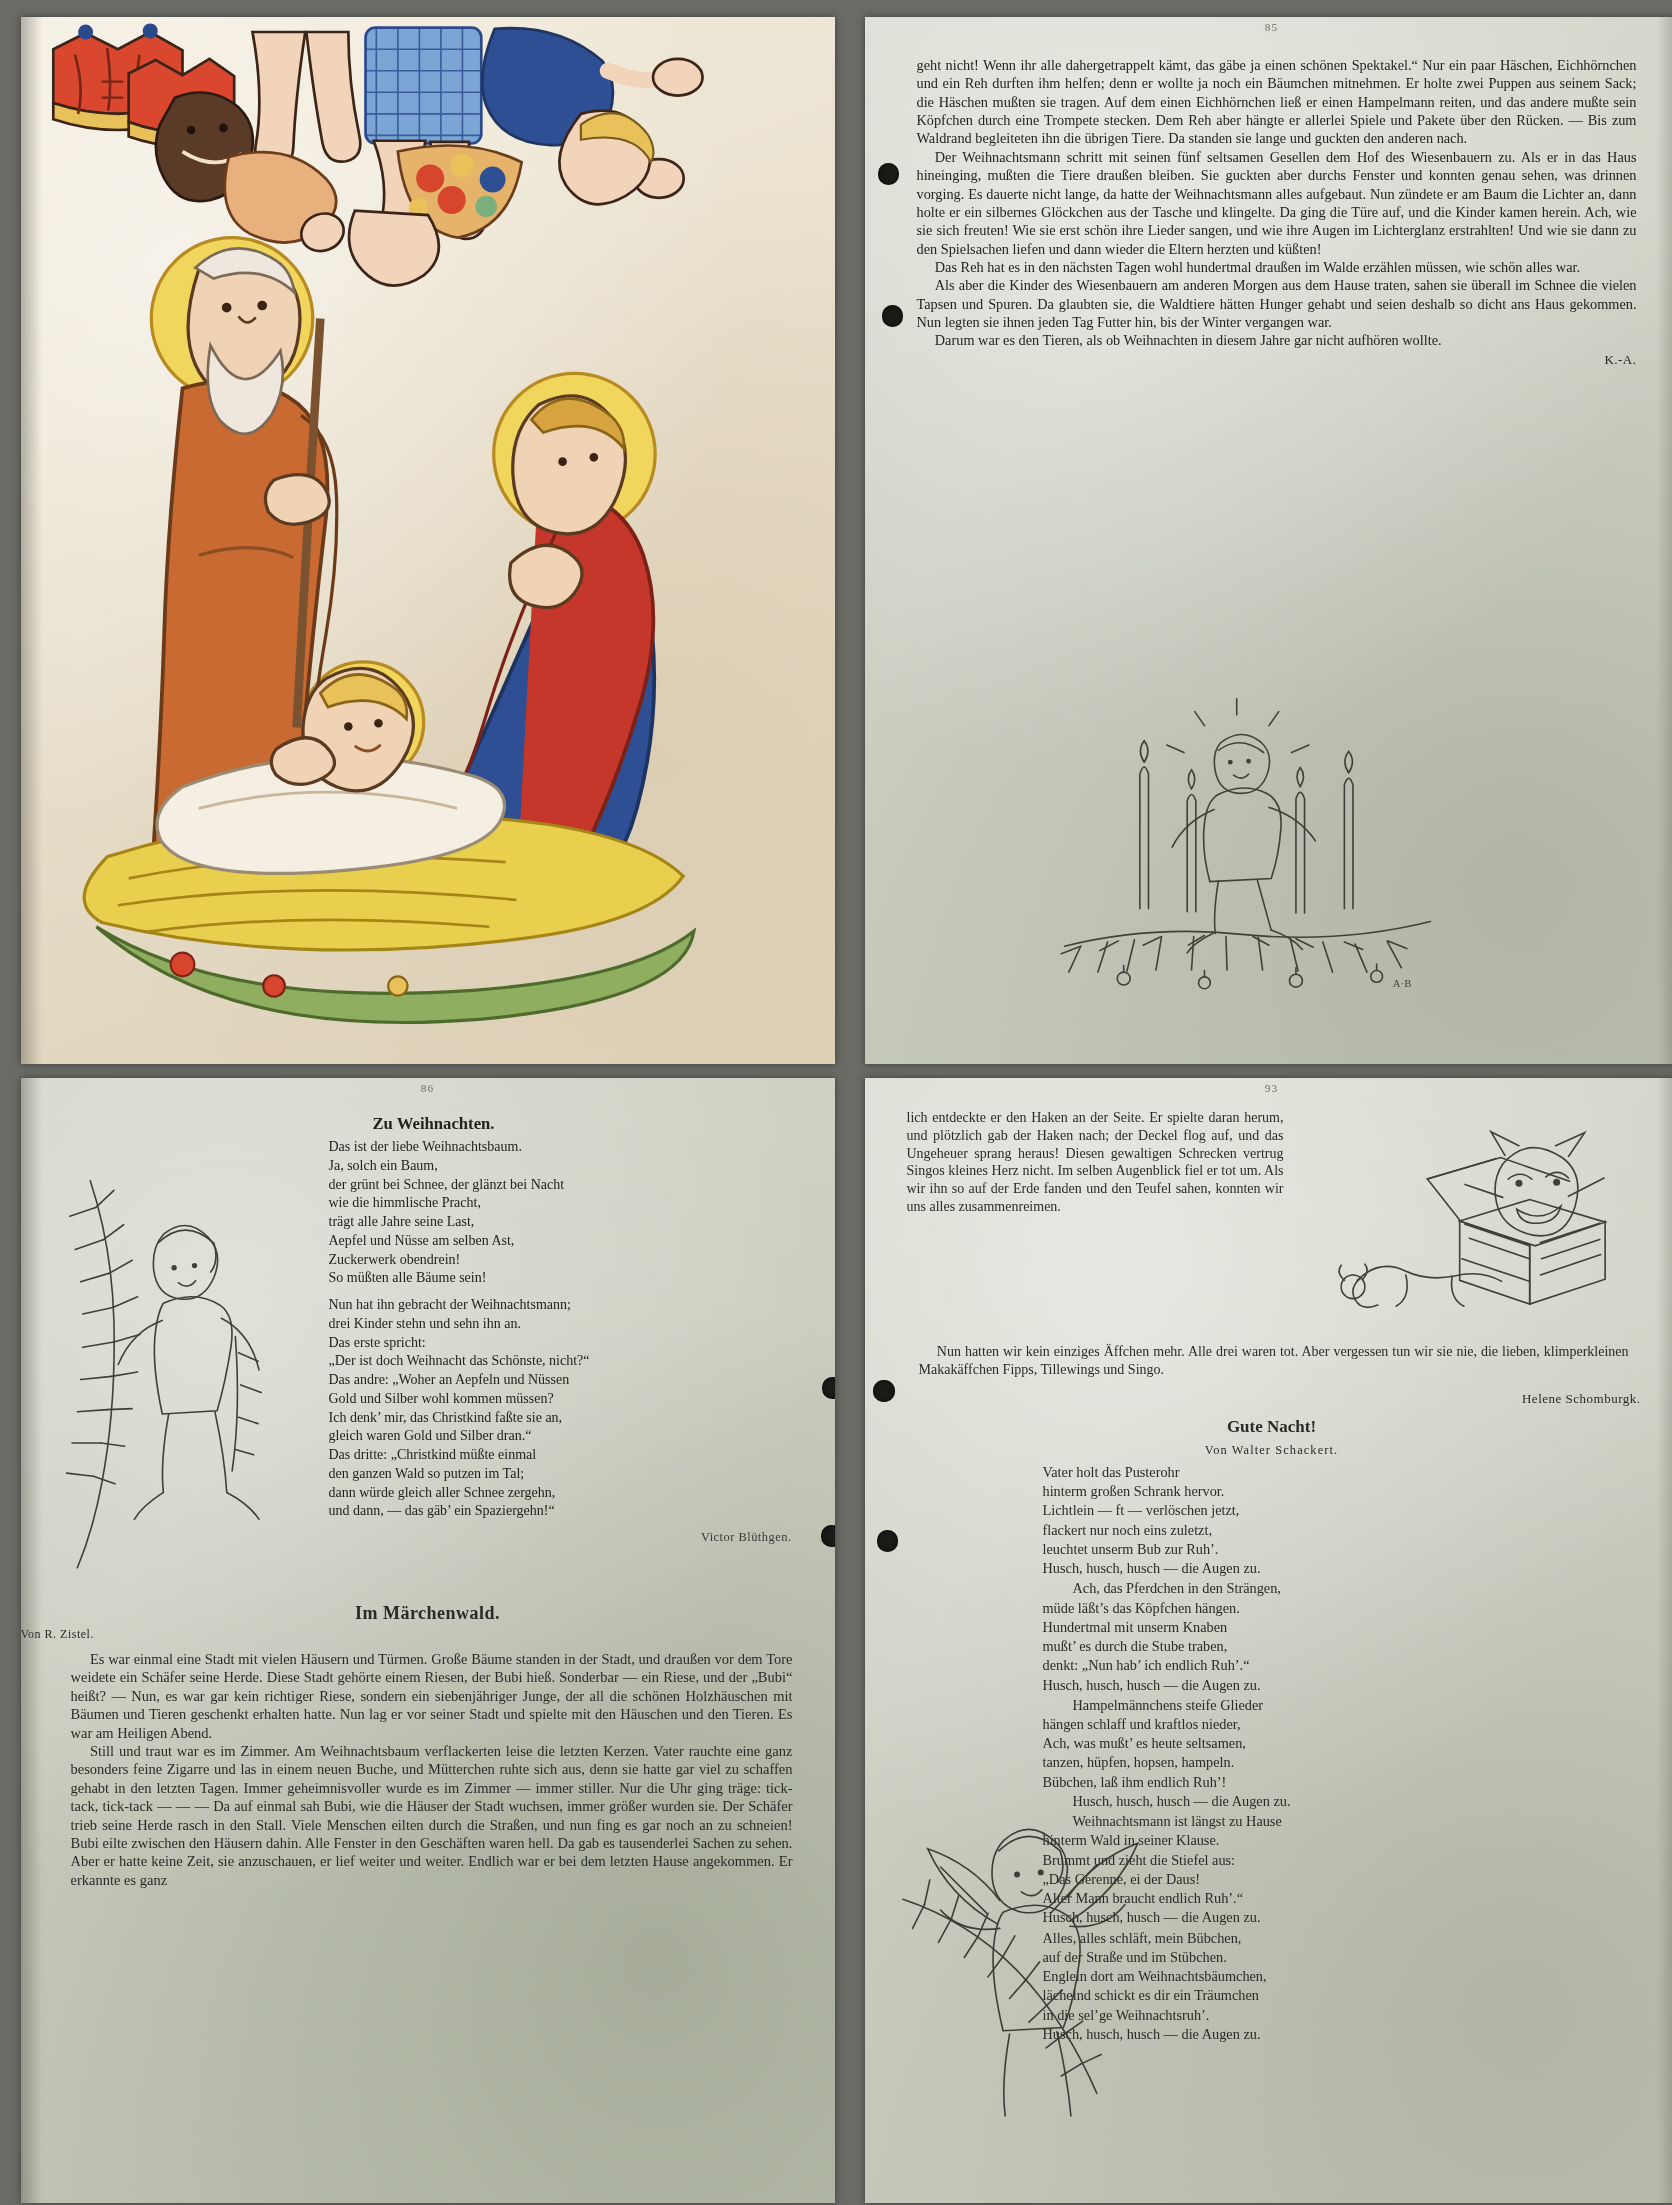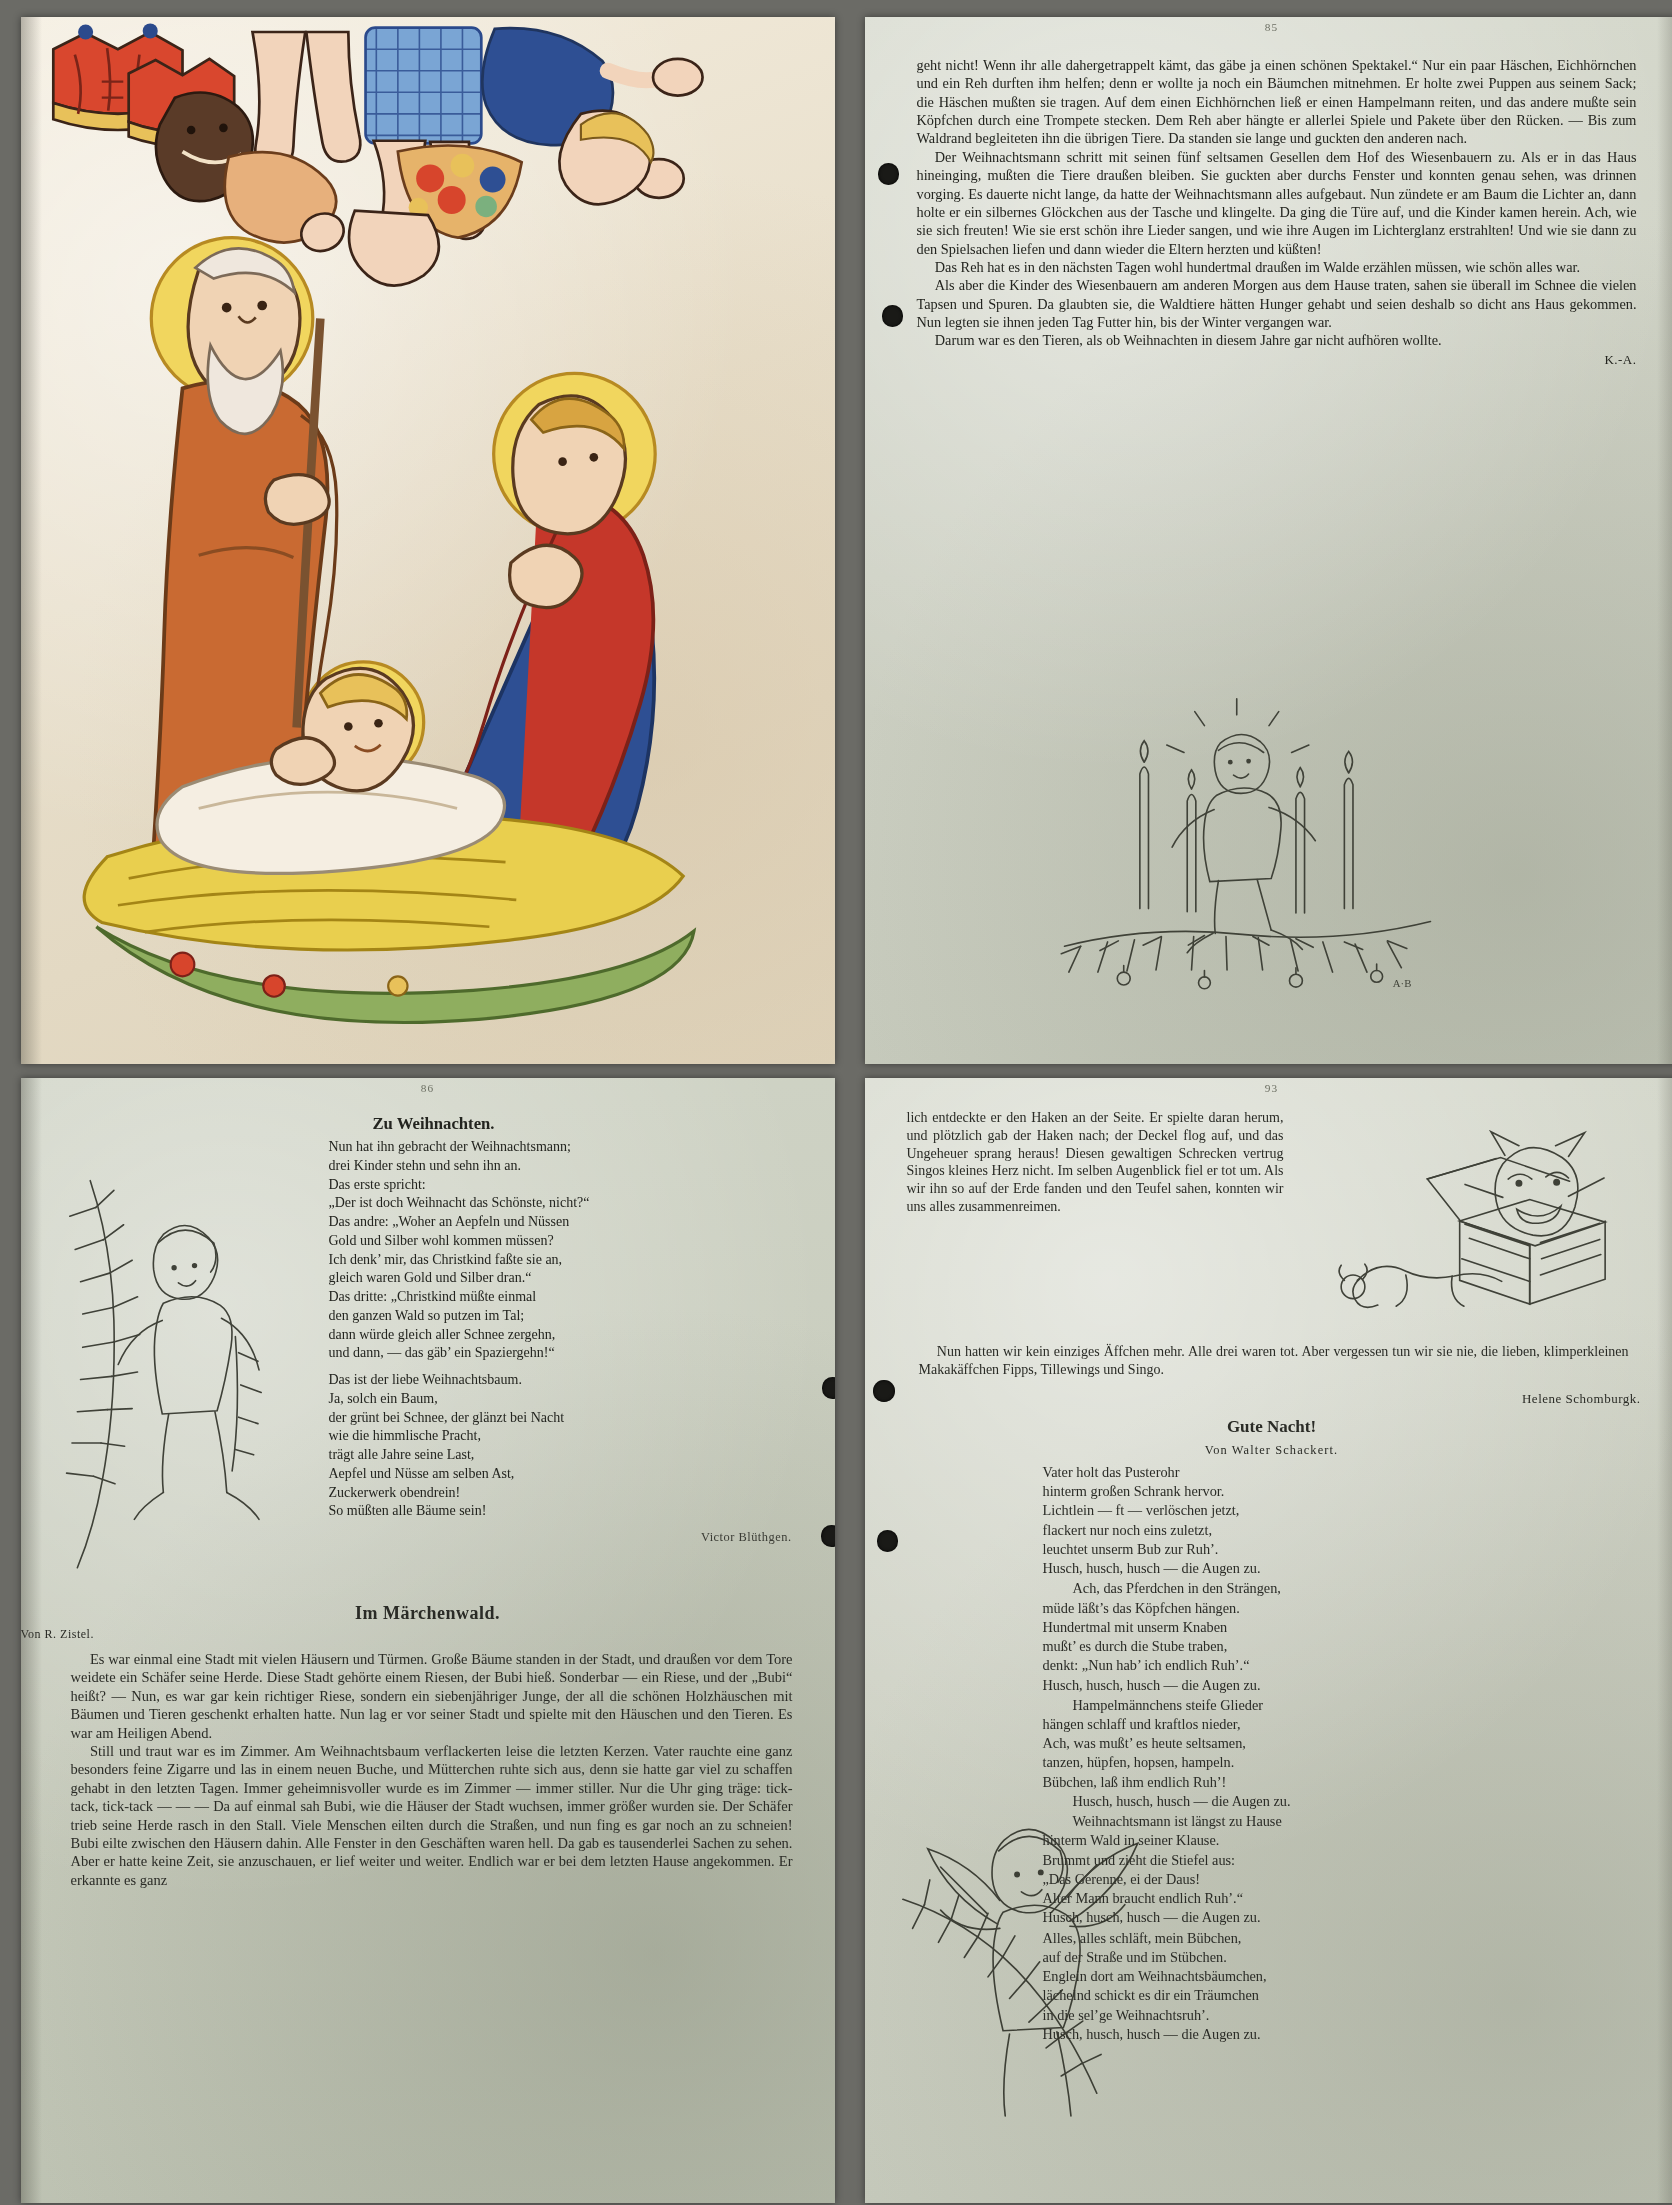--- a/index.html
+++ b/index.html
@@ -417,43 +417,43 @@
   </div>
 
   <div class="page paper darker">
     <div class="pagenum">86</div>
     <div class="punch" style="right:-8.6px; top:299px;"></div>
     <div class="punch" style="right:-7.5px; top:447px;"></div>
 
     <div class="p3-head">Zu Weihnachten.</div>
 
     <div class="p3-poem">
+      <div class="stanza">
+        <div class="line">Das ist der liebe Weihnachtsbaum.</div>
+        <div class="line">Ja, solch ein Baum,</div>
+        <div class="line">der grünt bei Schnee, der glänzt bei Nacht</div>
+        <div class="line">wie die himmlische Pracht,</div>
+        <div class="line">trägt alle Jahre seine Last,</div>
+        <div class="line">Aepfel und Nüsse am selben Ast,</div>
+        <div class="line">Zuckerwerk obendrein!</div>
+        <div class="line">So müßten alle Bäume sein!</div>
+      </div>
       <div class="stanza">
         <div class="line">Nun hat ihn gebracht der Weihnachtsmann;</div>
         <div class="line">drei Kinder stehn und sehn ihn an.</div>
         <div class="line">Das erste spricht:</div>
         <div class="line">„Der ist doch Weihnacht das Schönste, nicht?“</div>
         <div class="line">Das andre: „Woher an Aepfeln und Nüssen</div>
         <div class="line">Gold und Silber wohl kommen müssen?</div>
         <div class="line">Ich denk’ mir, das Christkind faßte sie an,</div>
         <div class="line">gleich waren Gold und Silber dran.“</div>
         <div class="line">Das dritte: „Christkind müßte einmal</div>
         <div class="line">den ganzen Wald so putzen im Tal;</div>
         <div class="line">dann würde gleich aller Schnee zergehn,</div>
         <div class="line">und dann, — das gäb’ ein Spaziergehn!“</div>
-      </div>
-      <div class="stanza">
-        <div class="line">Das ist der liebe Weihnachtsbaum.</div>
-        <div class="line">Ja, solch ein Baum,</div>
-        <div class="line">der grünt bei Schnee, der glänzt bei Nacht</div>
-        <div class="line">wie die himmlische Pracht,</div>
-        <div class="line">trägt alle Jahre seine Last,</div>
-        <div class="line">Aepfel und Nüsse am selben Ast,</div>
-        <div class="line">Zuckerwerk obendrein!</div>
-        <div class="line">So müßten alle Bäume sein!</div>
       </div>
       <div class="poem-sig">Victor Blüthgen.</div>
     </div>
 
     <div class="p3-head2">Im Märchenwald.</div>
     <div class="p3-by">Von R. Zistel.</div>
 
     <div class="p3-body">
       <p class="first">Es war einmal eine Stadt mit vielen Häusern und Türmen. Große Bäume standen in der Stadt, und draußen vor dem Tore weidete ein Schäfer seine Herde. Diese Stadt gehörte einem Riesen, der Bubi hieß. Sonderbar — ein Riese, und der „Bubi“ heißt? — Nun, es war gar kein richtiger Riese, sondern ein siebenjähriger Junge, der all die schönen Holzhäuschen mit Bäumen und Tieren geschenkt erhalten hatte. Nun lag er vor seiner Stadt und spielte mit den Häuschen und den Tieren. Es war am Heiligen Abend.</p>
       <p>Still und traut war es im Zimmer. Am Weihnachtsbaum verflackerten leise die letzten Kerzen. Vater rauchte eine ganz besonders feine Zigarre und las in einem neuen Buche, und Mütterchen ruhte sich aus, denn sie hatte gar viel zu schaffen gehabt in den letzten Tagen. Immer geheimnisvoller wurde es im Zimmer — immer stiller. Nur die Uhr ging träge: tick-tack, tick-tack — — — Da auf einmal sah Bubi, wie die Häuser der Stadt wuchsen, immer größer wurden sie. Der Schäfer trieb seine Herde rasch in den Stall. Viele Menschen eilten durch die Straßen, und nun fing es gar noch an zu schneien! Bubi eilte zwischen den Häusern dahin. Alle Fenster in den Geschäften waren hell. Da gab es tausenderlei Sachen zu sehen. Aber er hatte keine Zeit, sie anzuschauen, er lief weiter und weiter. Endlich war er bei dem letzten Hause angekommen. Er erkannte es ganz</p>

